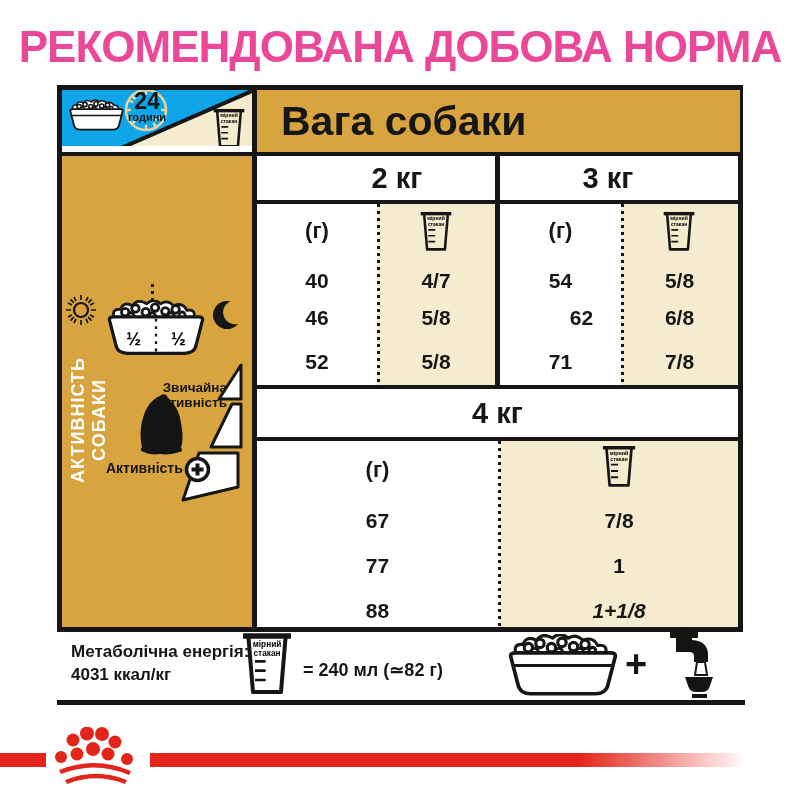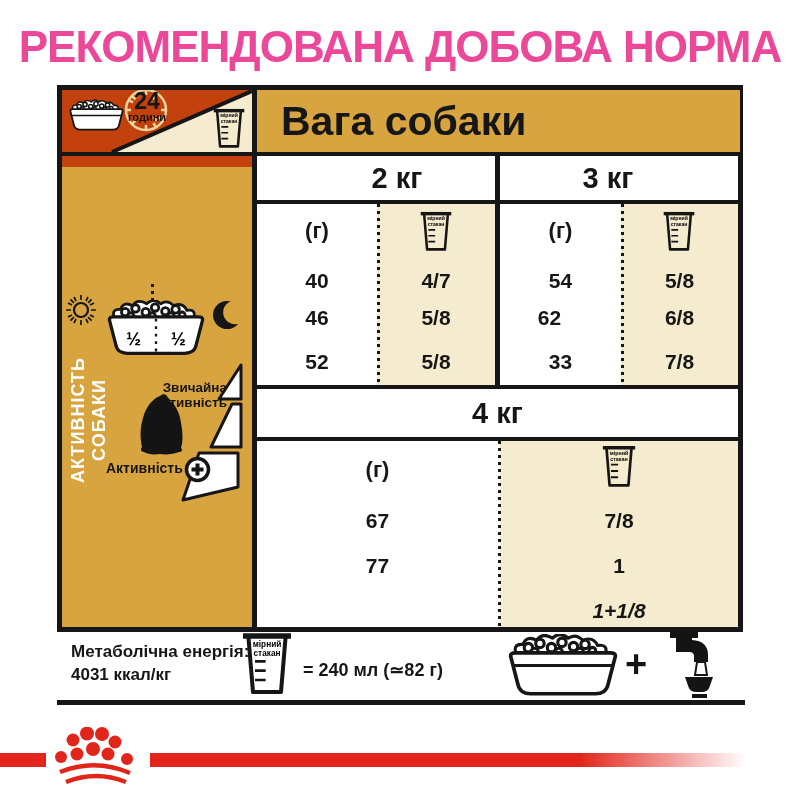--- a/index.html
+++ b/index.html
@@ -11,21 +11,21 @@
   .cream{background:#f5ebce;}
   .hline{position:absolute;height:4px;background:#161616;}
   .vline{position:absolute;width:5px;background:#161616;}
   .dotv{position:absolute;width:3px;background:repeating-linear-gradient(to bottom,#161616 0 3px,transparent 3px 7px);}
   .ctr{display:flex;align-items:center;justify-content:center;}
   .wlabel{font-size:29px;font-weight:bold;}
   .ghdr{font-size:22px;font-weight:bold;}
   .val{position:absolute;height:28px;display:flex;align-items:center;justify-content:center;font-weight:bold;font-size:21px;}
   .tabletitle{position:absolute;left:195px;top:0;width:481px;height:62px;display:flex;align-items:center;font-size:41px;font-weight:bold;padding-left:2px;}
   .tabletitle span{margin-left:22px;}
-  .corner{position:absolute;left:0;top:0;width:190px;height:77px;background:#c2410c;overflow:hidden;}
+  .corner{position:absolute;left:0;top:0;width:190px;height:56px;background:#0ea5e9;overflow:hidden;}
   .h24{position:absolute;left:60px;top:-2px;width:50px;text-align:center;font-size:23px;font-weight:bold;}
   .hgod{position:absolute;left:53px;top:21px;width:64px;text-align:center;font-size:11px;font-weight:bold;}
   .sidelabel{position:absolute;left:-81px;top:317px;width:200px;height:26px;transform:rotate(-90deg);text-align:center;color:#fff;font-size:18px;font-weight:bold;letter-spacing:1px;}
   .actlbl{position:absolute;font-weight:bold;font-size:13.5px;}
   .footer-text{position:absolute;font-weight:bold;font-size:17px;line-height:23px;}
   .equiv{position:absolute;left:303px;top:659px;font-weight:bold;font-size:18px;}
   .plusbig{position:absolute;left:625px;top:643px;font-size:38px;font-weight:bold;}
   .botline{position:absolute;left:57px;top:700px;width:688px;height:5px;background:#161616;}
   .redstub{position:absolute;left:0;top:753px;width:46px;height:14px;background:#e1251b;}
   .redbar{position:absolute;left:150px;top:753px;width:596px;height:14px;background:linear-gradient(90deg,#e1251b 0%,#e1251b 72%,rgba(225,37,27,0) 100%);}
@@ -129,30 +129,31 @@
 
   <div class="val" style="left:195px;top:177px;width:120px;">40</div>
   <div class="val" style="left:315px;top:177px;width:118px;">4/7</div>
   <div class="val" style="left:195px;top:214px;width:120px;">46</div>
   <div class="val" style="left:315px;top:214px;width:118px;">5/8</div>
   <div class="val" style="left:195px;top:258px;width:120px;">52</div>
   <div class="val" style="left:315px;top:258px;width:118px;">5/8</div>
 
   <div class="val" style="left:438px;top:177px;width:121px;">54</div>
   <div class="val" style="left:559px;top:177px;width:117px;">5/8</div>
-  <div class="val" style="left:438px;top:214px;width:99px;">62</div>
+  <div class="val" style="left:438px;top:214px;width:99px;padding-left:32px;">62</div>
   <div class="val" style="left:559px;top:214px;width:117px;">6/8</div>
-  <div class="val" style="left:438px;top:258px;width:121px;">33</div>
+  <div class="val" style="left:438px;top:258px;width:121px;">71</div>
   <div class="val" style="left:559px;top:258px;width:117px;">7/8</div>
 
   <div class="abs ctr wlabel" style="left:195px;top:299px;width:481px;height:48px;">4 кг</div>
   <div class="val" style="left:195px;top:417px;width:241px;">67</div>
   <div class="val" style="left:438px;top:417px;width:238px;">7/8</div>
   <div class="val" style="left:195px;top:462px;width:241px;">77</div>
   <div class="val" style="left:438px;top:462px;width:238px;">1</div>
+  <div class="val" style="left:195px;top:507px;width:241px;">88</div>
   <div class="val" style="left:438px;top:507px;width:238px;font-style:italic;">1+1/8</div>
 
   <div class="sidelabel">АКТИВНІСТЬ СОБАКИ</div>
 
   <svg class="abs" style="left:2px;top:203px;" width="34" height="34" viewBox="0 0 34 34">
     <circle cx="17" cy="17" r="7" fill="none" stroke="#161616" stroke-width="2.2"></circle>
     <g stroke="#161616" stroke-width="1.7">
       <path d="M17,2 V7 M17,27 V32 M2,17 H7 M27,17 H32 M6.4,6.4 L9.9,9.9 M24.1,24.1 L27.6,27.6 M6.4,27.6 L9.9,24.1 M24.1,9.9 L27.6,6.4 M10,4 L12,8 M24,4 L22,8 M4,10 L8,12 M4,24 L8,22 M30,10 L26,12 M30,24 L26,22 M10,30 L12,26 M24,30 L22,26"></path>
     </g>
   </svg>

